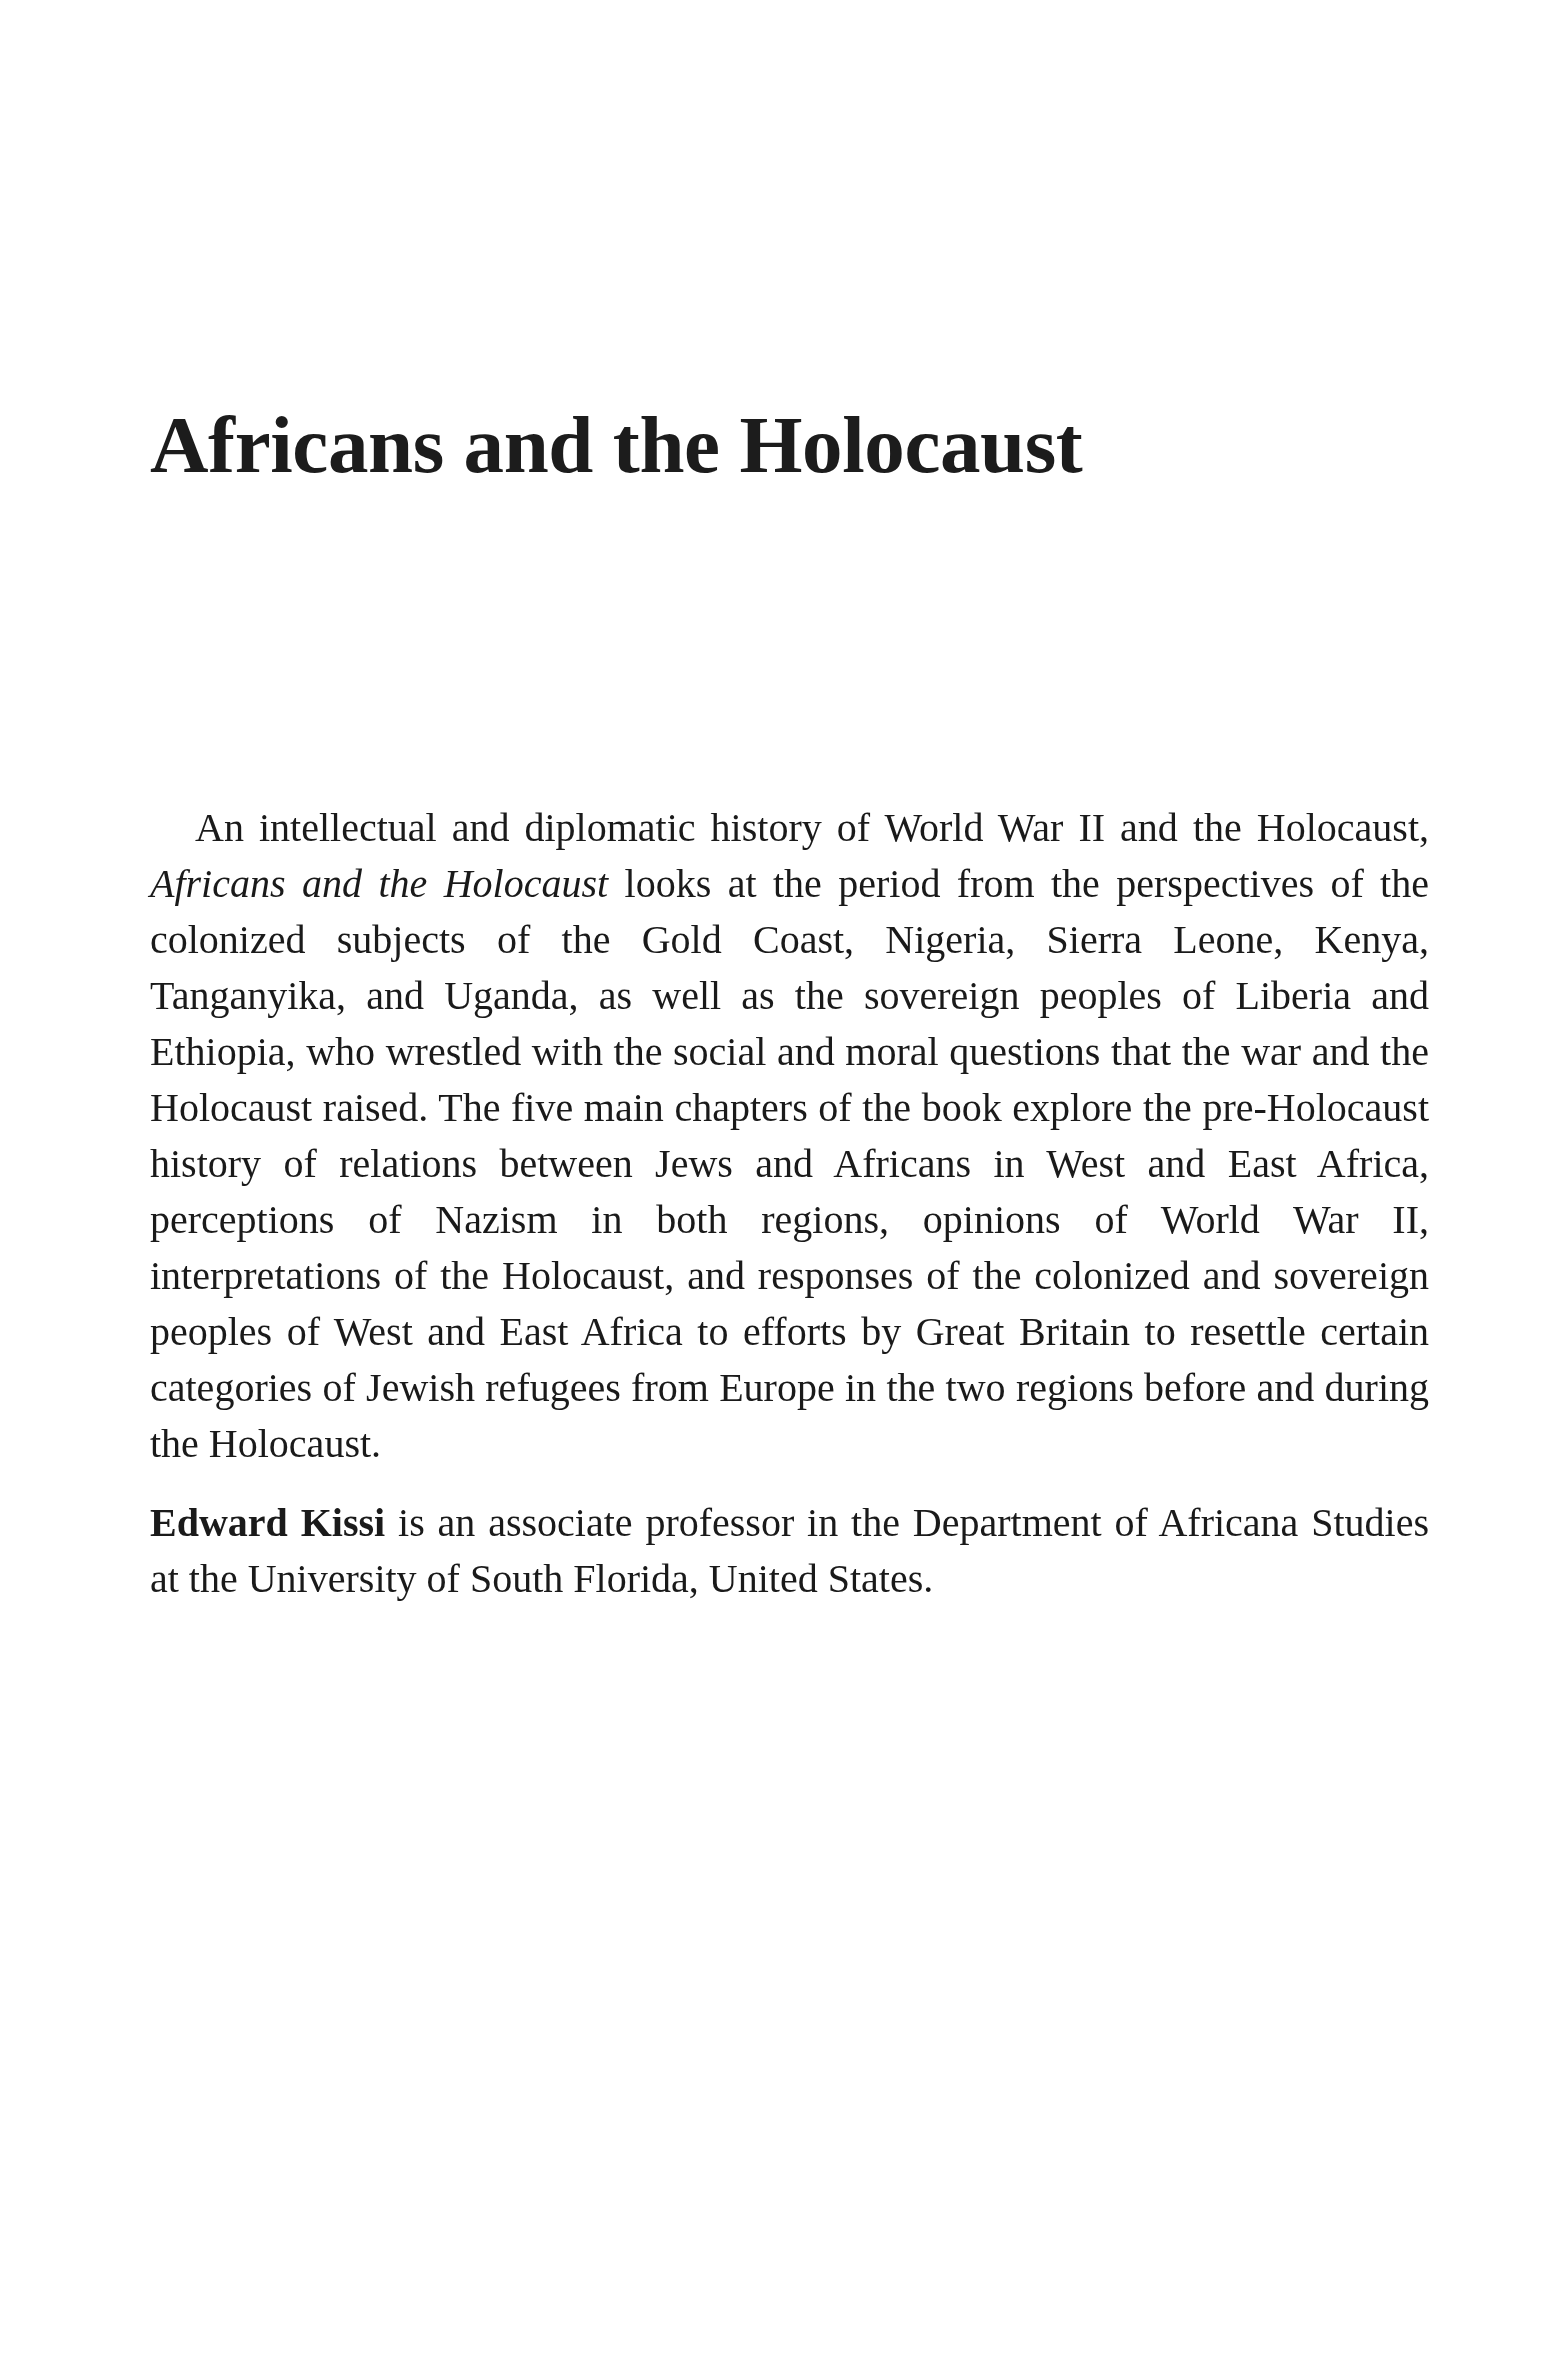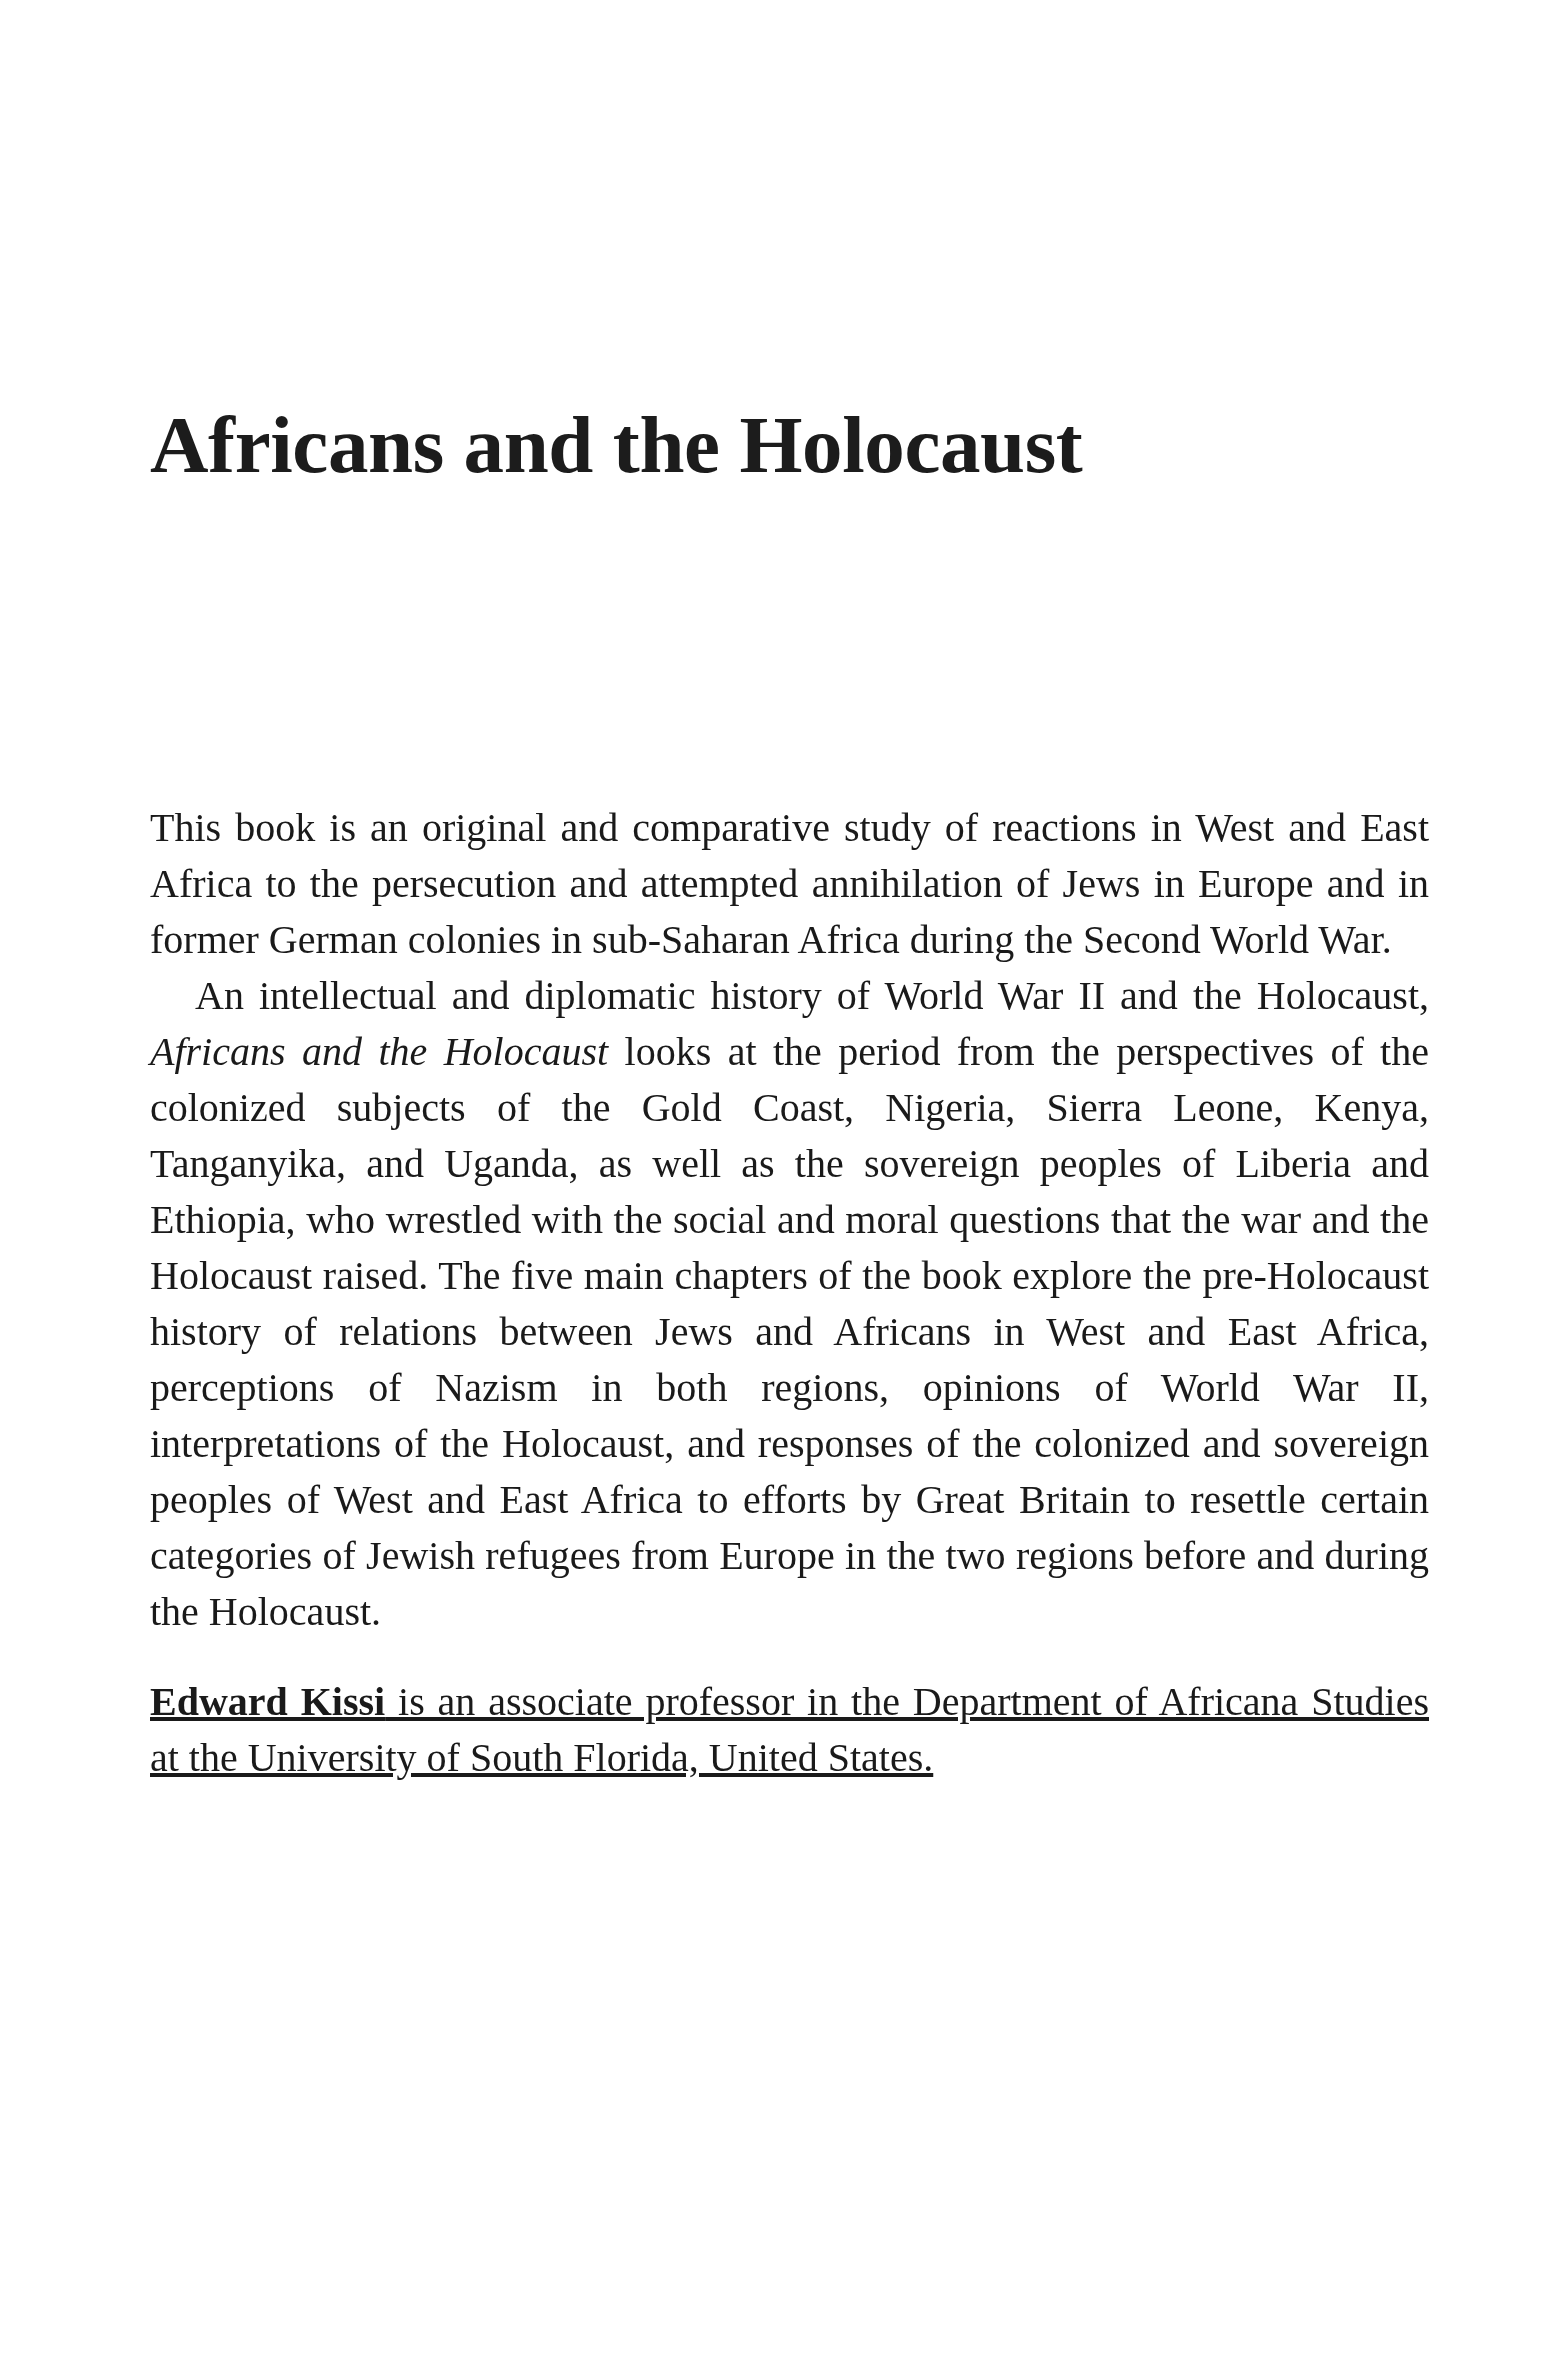--- a/index.html
+++ b/index.html
@@ -47,37 +47,35 @@
       text-align-last: left;
       hyphens: none;
     }
     .para.indent {
       text-indent: 45px;
     }
     .para em {
       font-style: italic;
     }
     .author-bio {
-      margin-top: 34px;
-      text-decoration: underline;
+      margin-top: 23px;
     }
     .author-name {
       font-weight: bold;
     }
   </style>
 </head>
 <body>
 
 <div class="page">
 
   <h1 class="title">Africans and the Holocaust</h1>
 
   <div class="blurb">
 
-    <p class="para">This book is an original and comparative study of reactions in West and East Africa to the persecution and attempted annihilation of Jews in Europe and in former German colonies in sub-Saharan Africa during the Second World War.</p>
 
     <p class="para indent"><span>An intellectual and diplomatic history of World War II and the Holocaust, </span><em>Africans and the Holocaust</em><span> looks at the period from the perspectives of the colonized subjects of the Gold Coast, Nigeria, Sierra Leone, Kenya, Tanganyika, and Uganda, as well as the sovereign peoples of Liberia and Ethiopia, who wrestled with the social and moral questions that the war and the Holocaust raised. The five main chapters of the book explore the pre-Holocaust history of relations between Jews and Africans in West and East Africa, perceptions of Nazism in both regions, opinions of World War II, interpretations of the Holocaust, and responses of the colonized and sovereign peoples of West and East Africa to efforts by Great Britain to resettle certain categories of Jewish refugees from Europe in the two regions before and during the Holocaust.</span></p>
 
 
     <p class="para author-bio"><span class="author-name">Edward Kissi</span><span> is an associate professor in the Department of Africana Studies at the University of South Florida, United States.</span></p>
 
   </div>
 </div>
 
 

